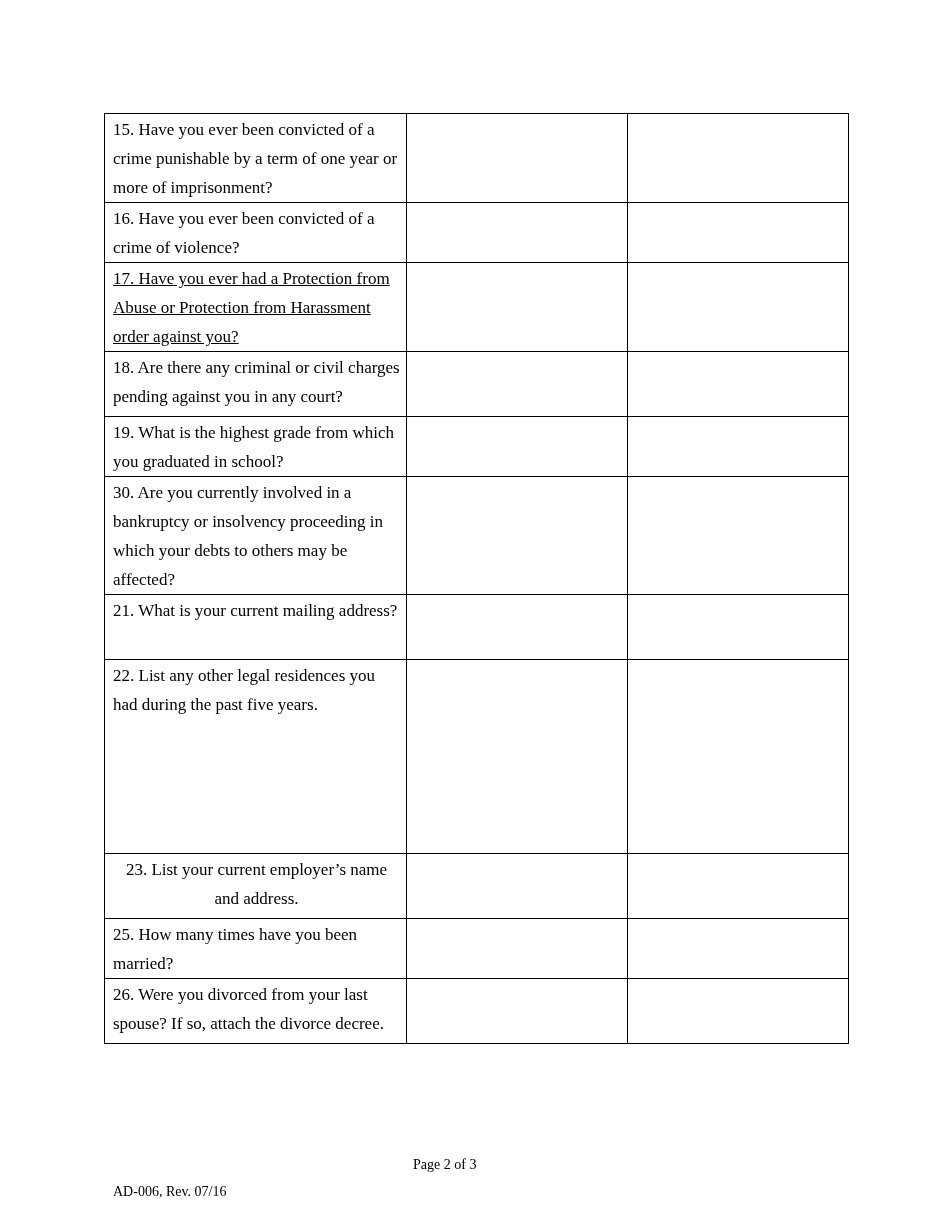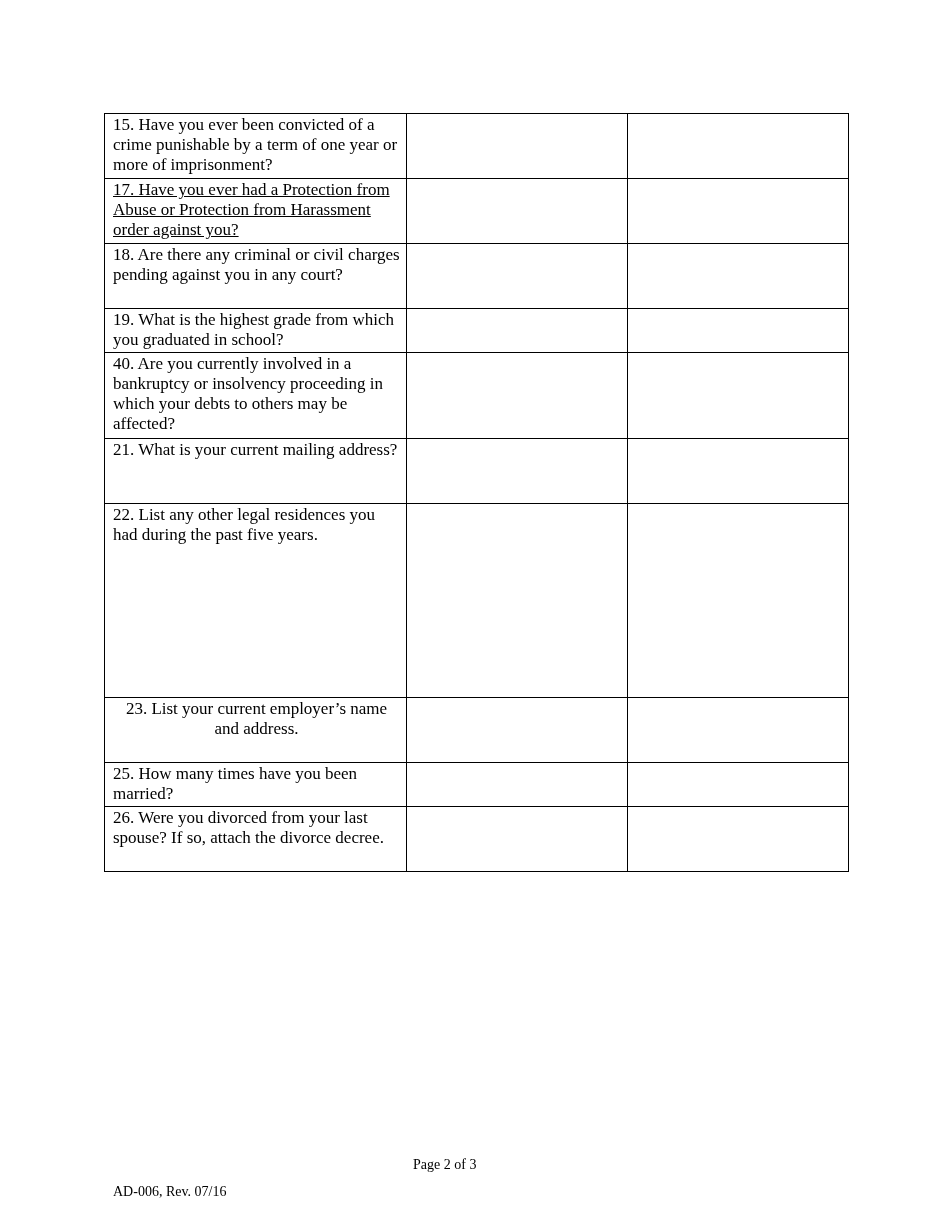--- a/index.html
+++ b/index.html
@@ -13,41 +13,48 @@
       border: 1px solid #000;
       vertical-align: top;
       padding: 0;
     }
     .q-cell { width: 301px; }
     .a-cell { width: 220px; }
     .b-cell { width: 220px; }
     .q-text {
       display: block;
       font-size: 17px;
-      line-height: 20px;
+      line-height: 29px;
       padding: 1px 6px 0 8px;
       white-space: normal;
     }
     .footer-left {
       position: absolute; left: 113px; top: 1184px;
       font-size: 14px;
     }
     .footer-center {
       position: absolute; left: 413px; top: 1157px;
       font-size: 14px;
     }
   </style>
 </head>
 <body>
 
 <table class="form-table">
   <tbody id="rows">
       <tr style="height: 65px;">
         <td class="q-cell">
           <span class="q-text">15. Have you ever been convicted of a crime punishable by a term of one year or more of imprisonment?</span>
+        </td>
+        <td class="a-cell"></td>
+        <td class="b-cell"></td>
+      </tr>
+      <tr style="height: 44px;">
+        <td class="q-cell">
+          <span class="q-text">16. Have you ever been convicted of a crime of violence?</span>
         </td>
         <td class="a-cell"></td>
         <td class="b-cell"></td>
       </tr>
       <tr style="height: 65px; text-decoration: underline;">
         <td class="q-cell">
           <span class="q-text">17. Have you ever had a Protection from Abuse or Protection from Harassment order against you?</span>
         </td>
         <td class="a-cell"></td>
         <td class="b-cell"></td>
@@ -61,21 +68,21 @@
       </tr>
       <tr style="height: 44px;">
         <td class="q-cell">
           <span class="q-text">19. What is the highest grade from which you graduated in school?</span>
         </td>
         <td class="a-cell"></td>
         <td class="b-cell"></td>
       </tr>
       <tr style="height: 86px;">
         <td class="q-cell">
-          <span class="q-text">40.  Are you currently involved in a bankruptcy or insolvency proceeding in which your debts to others may be affected?</span>
+          <span class="q-text">30.  Are you currently involved in a bankruptcy or insolvency proceeding in which your debts to others may be affected?</span>
         </td>
         <td class="a-cell"></td>
         <td class="b-cell"></td>
       </tr>
       <tr style="height: 65px; margin-left: 44px;">
         <td class="q-cell">
           <span class="q-text">21. What is your current mailing address?</span>
         </td>
         <td class="a-cell"></td>
         <td class="b-cell"></td>

